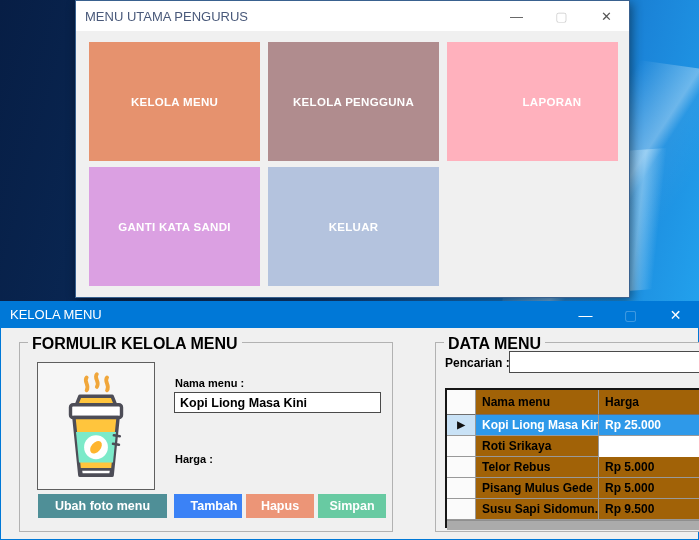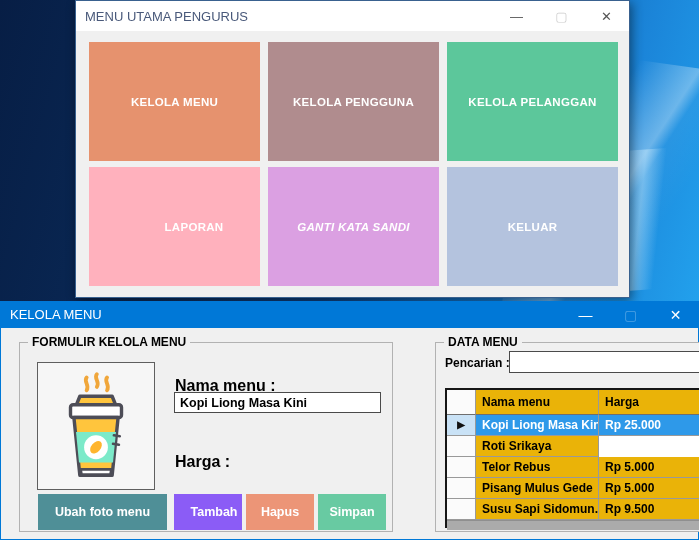--- a/index.html
+++ b/index.html
@@ -59,63 +59,63 @@
   .kelola-window .titlebar .title { color:#fff; font-size:13px; }
   .kelola-window .ctrl { color:#fff; font-size:14px; }
 
   .content { position:relative; width:100%; height:211px; }
 
   .groupbox {
     position:absolute; border:1px solid #b2b2b2; background:#f0f0f0;
   }
   .group-label {
     position:absolute; top:-8px; left:8px; background:#f0f0f0; padding:0 4px;
-    font-weight:bold; font-size:12px; color:#000;
+    font-weight:bold; font-size:16px; color:#000;
   }
   .form-group { left:18px; top:14px; width:374px; height:190px; }
   .data-group { left:434px; top:14px; width:314px; height:190px; }
 
   .picturebox {
     position:absolute; left:17px; top:19px; width:118px; height:128px;
     background:#f6f6f6; border:1px solid #5f5f5f;
     display:flex; align-items:center; justify-content:center;
   }
-  .fieldlabel { position:absolute; font-weight:bold; font-size:16px; color:#000; }
+  .fieldlabel { position:absolute; font-weight:bold; font-size:11px; color:#000; }
   .lbl-nama { left:155px; top:34px; }
   .lbl-harga { left:155px; top:86px;margin-top:24px; }
   .textbox {
     position:absolute; width:207px; height:21px; border:1px solid #4a4a4a;
     background:#fff; font-family:"Liberation Sans", sans-serif;
     font-weight:bold; font-size:12.5px; padding:0 5px; color:#000;
   }
   .tb-nama { left:154px; top:49px; }
   .tb-harga { left:154px; top:101px; }
 
   .form-actions { position:absolute; left:18px; top:151px; display:flex; }
   .form-btn {
-    height:36px; border:none; color:#fff; font-weight:bold; font-size:12.5px;
+    height:24px; border:none; color:#fff; font-weight:bold; font-size:12.5px;
     font-family:"Liberation Sans", sans-serif; cursor:pointer;
   }
   .form-actions .form-btn:nth-child(1) { width:129px; margin-right:7px; }
   .form-actions .form-btn:nth-child(n+2) { width:68px; margin-right:4px; }
 
   .searchlabel { position:absolute; left:9px; top:13px; font-weight:bold; font-size:12px; }
   .tb-search { left:73px; top:8px; width:205px; height:22px; }
 
   .grid {
     position:absolute; left:9px; top:45px; width:270px; height:140px;
     border:2px solid #161616; background:#fff; display:flex; flex-direction:column;
   }
   .grid-head, .grid-row { display:flex; flex:0 0 auto; }
   .grid-head { height:25px; }
   .grid-row { height:21px; }
   .cell {
     border-right:1px solid #999; border-bottom:1px solid #999;
     display:flex; align-items:center; overflow:hidden; white-space:nowrap;
-    font-size:12px; font-weight:bold; color:#000; background:#eab308;
+    font-size:12px; font-weight:bold; color:#000; background:#a16207;
   }
   .rowhdr { width:29px; flex:0 0 29px; justify-content:center; background:#fbfbfb; }
   .col-nama { width:123px; flex:0 0 123px; padding-left:6px; }
   .col-harga { flex:1 1 auto; padding-left:6px; }
   .grid-head .cell { border-bottom:1px solid #6e6e6e; }
   .arrow { font-size:10px; color:#111; visibility:hidden; line-height:1; }
   .grid-row.selected .cell.col-nama, .grid-row.selected .cell.col-harga {
     background:var(--sel,#2e99e9); color:#fff;
   }
   .grid-row.selected .rowhdr { background:#c9e2f6; }
@@ -134,23 +134,22 @@
       <span class="title">MENU UTAMA PENGURUS</span>
       <div class="controls">
         <span class="ctrl">—</span>
         <span class="ctrl dim">▢</span>
         <span class="ctrl">✕</span>
       </div>
     </div>
     <div class="menu-grid">
       <button class="menu-btn" style="background: rgb(230, 146, 110);"><span>KELOLA MENU</span></button>
         <button class="menu-btn" style="background: rgb(176, 140, 142);"><span>KELOLA PENGGUNA</span></button>
-        <button class="menu-btn" style="background: rgb(92, 199, 155);"><span>KELOLA PELANGGAN</span></button>
         <button class="menu-btn" style="background: rgb(255, 177, 189); padding-left: 39px;"><span>LAPORAN</span></button>
-        <button class="menu-btn" style="background: rgb(219, 160, 226); font-style: italic;"><span>GANTI KATA SANDI</span></button>
+        <button class="menu-btn" style="background: rgb(219, 160, 226);"><span>GANTI KATA SANDI</span></button>
         <button class="menu-btn" style="background: rgb(180, 195, 222);"><span>KELUAR</span></button>
     </div>
   </div>
 
   <div class="kelola-window">
     <div class="titlebar">
       <span class="title">KELOLA MENU</span>
       <div class="controls">
         <span class="ctrl">—</span>
         <span class="ctrl dim">▢</span>
@@ -181,21 +180,21 @@
           </svg>
         </div>
 
         <span class="fieldlabel lbl-nama">Nama menu :</span>
         <input class="textbox tb-nama" type="text" value="Kopi Liong Masa Kini" style="">
 
         <span class="fieldlabel lbl-harga">Harga :</span>
 
         <div class="form-actions">
           <button class="form-btn" style="background: rgb(79, 143, 151);"><span>Ubah foto menu</span></button>
-            <button class="form-btn" style="background: #8b5cf6; padding-left: 12px;"><span>Tambah</span></button>
+            <button class="form-btn" style="background: #3b82f6; padding-left: 12px;"><span>Tambah</span></button>
             <button class="form-btn" style="background: rgb(236, 149, 119);"><span>Hapus</span></button>
             <button class="form-btn" style="background: rgb(104, 202, 162);"><span>Simpan</span></button>
         </div>
       </div>
 
       <div class="groupbox data-group">
         <span class="group-label">DATA MENU</span>
 
         <span class="searchlabel">Pencarian :</span>
         <input class="textbox tb-search" type="text" value="" style="">

